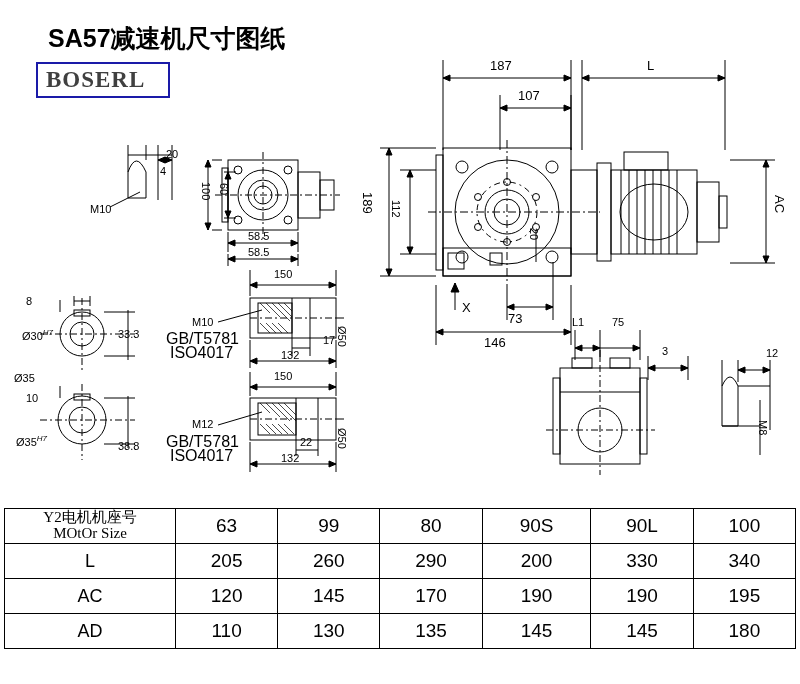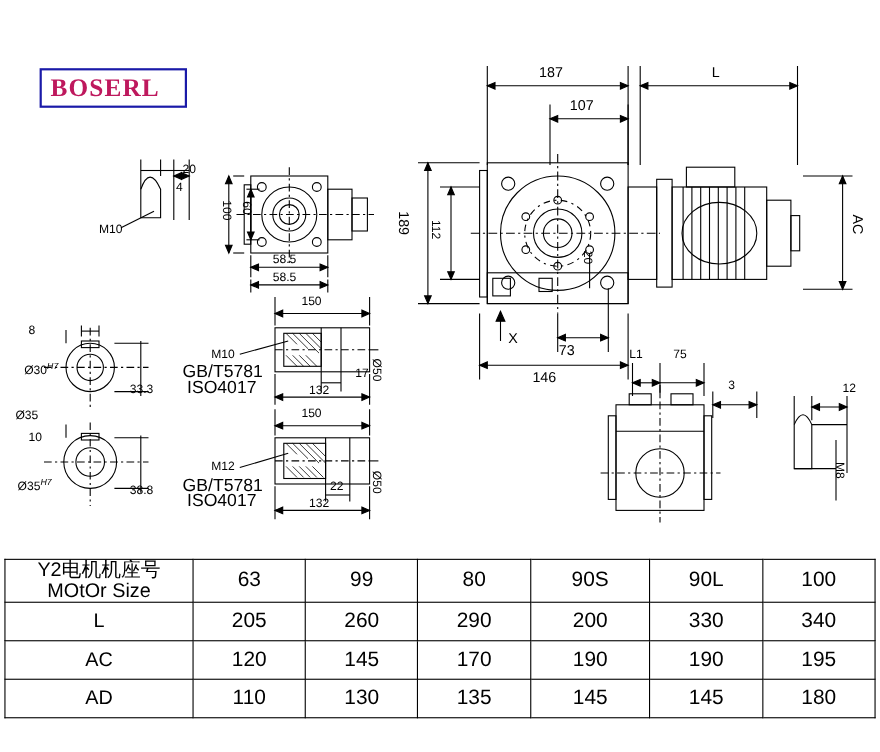--- a/index.html
+++ b/index.html
@@ -2,37 +2,38 @@
 <html><head>
 <meta charset="utf-8">
 <style>
   html,body{margin:0;padding:0;}
   body{width:800px;height:684px;background:#ffffff;font-family:"Liberation Sans",sans-serif;color:#000;position:relative;overflow:hidden;}
   #sheet{position:absolute;left:0;top:0;width:800px;height:684px;}
   .abs{position:absolute;}
   .t{position:absolute;white-space:nowrap;font-family:"Liberation Sans",sans-serif;}
   .title{font-weight:bold;font-size:25px;letter-spacing:0px;}
   .logo-box{border:2px solid #1a1aa8;background:#fff;}
-  .logo-text{color:#be185d;font-weight:bold;font-size:23px;font-family:"Liberation Serif",serif;letter-spacing:1px;}
+  .logo-text{color:#404040;font-weight:bold;font-size:23px;font-family:"Liberation Serif",serif;letter-spacing:1px;}
   .dim{font-size:13px;}
   .dim-sm{font-size:11px;}
   .dim-xs{font-size:16px;}
   table.spec{border-collapse:collapse;position:absolute;left:4px;top:508px;width:792px;}
   table.spec td{border:1px solid #000;text-align:center;font-size:19px;height:34px;padding:0;}
   table.spec td.lbl{width:170px;font-size:18px;}
-  table.spec td.lbl2{font-size:18px;line-height:1.05;}
+  table.spec td.lbl2{font-size:15px;line-height:1.05;font-family:Liberation Serif, serif;}
   .sub{font-size:8px;vertical-align:super;font-style:italic;}
   .vert{writing-mode:vertical-rl;text-orientation:mixed;}
   svg{position:absolute;left:0;top:0;overflow:visible;}
 </style>
 </head>
 <body>
 
 <div id="sheet">
 
+  <div class="t title" style="left:48px;top:22px;">SA57减速机尺寸图纸</div>
 
   <div class="abs logo-box" style="left:36px;top:62px;width:130px;height:32px;">
     <div class="t logo-text" style="left:8px;top:3px;">BOSERL</div>
   </div>
 
   <svg width="800" height="510" viewBox="0 0 800 510">
     <g stroke="#000" fill="none" stroke-width="1">
 
       <line x1="443" y1="60" x2="443" y2="150"></line>
       <line x1="571" y1="60" x2="571" y2="150"></line>
@@ -335,21 +336,21 @@
   <div class="t dim-sm" style="left:166px;top:148px;">20</div>
   <div class="t dim-sm" style="left:160px;top:165px;">4</div>
   <div class="t dim-sm" style="left:90px;top:203px;">M10</div>
   <div class="t dim-sm vert" style="left:200px;top:182px;">100</div>
   <div class="t dim-sm vert" style="left:218px;top:183px;">60</div>
   <div class="t dim-sm" style="left:248px;top:230px;">58.5</div>
   <div class="t dim-sm" style="left:248px;top:246px;">58.5</div>
 
   <div class="t dim-sm" style="left:26px;top:295px;">8</div>
   <div class="t dim-sm" style="left:22px;top:328px;"><span>Ø30</span><span class="sub">H7</span></div>
-  <div class="t dim-sm" style="left:118px;top:328px;margin-top:20px;">33.3</div>
+  <div class="t dim-sm" style="left:118px;top:328px;">33.3</div>
   <div class="t dim-sm" style="left:14px;top:372px;">Ø35</div>
   <div class="t dim-sm" style="left:26px;top:392px;">10</div>
   <div class="t dim-sm" style="left:16px;top:434px;"><span>Ø35</span><span class="sub">H7</span></div>
   <div class="t dim-sm" style="left:118px;top:440px;">38.8</div>
 
   <div class="t dim-sm" style="left:274px;top:268px;">150</div>
   <div class="t dim-sm" style="left:295px;top:334px;margin-left:28px;">17</div>
   <div class="t dim-sm" style="left:281px;top:349px;">132</div>
   <div class="t dim-sm" style="left:192px;top:316px;">M10</div>
   <div class="t dim-xs" style="left:166px;top:330px;">GB/T5781</div>

